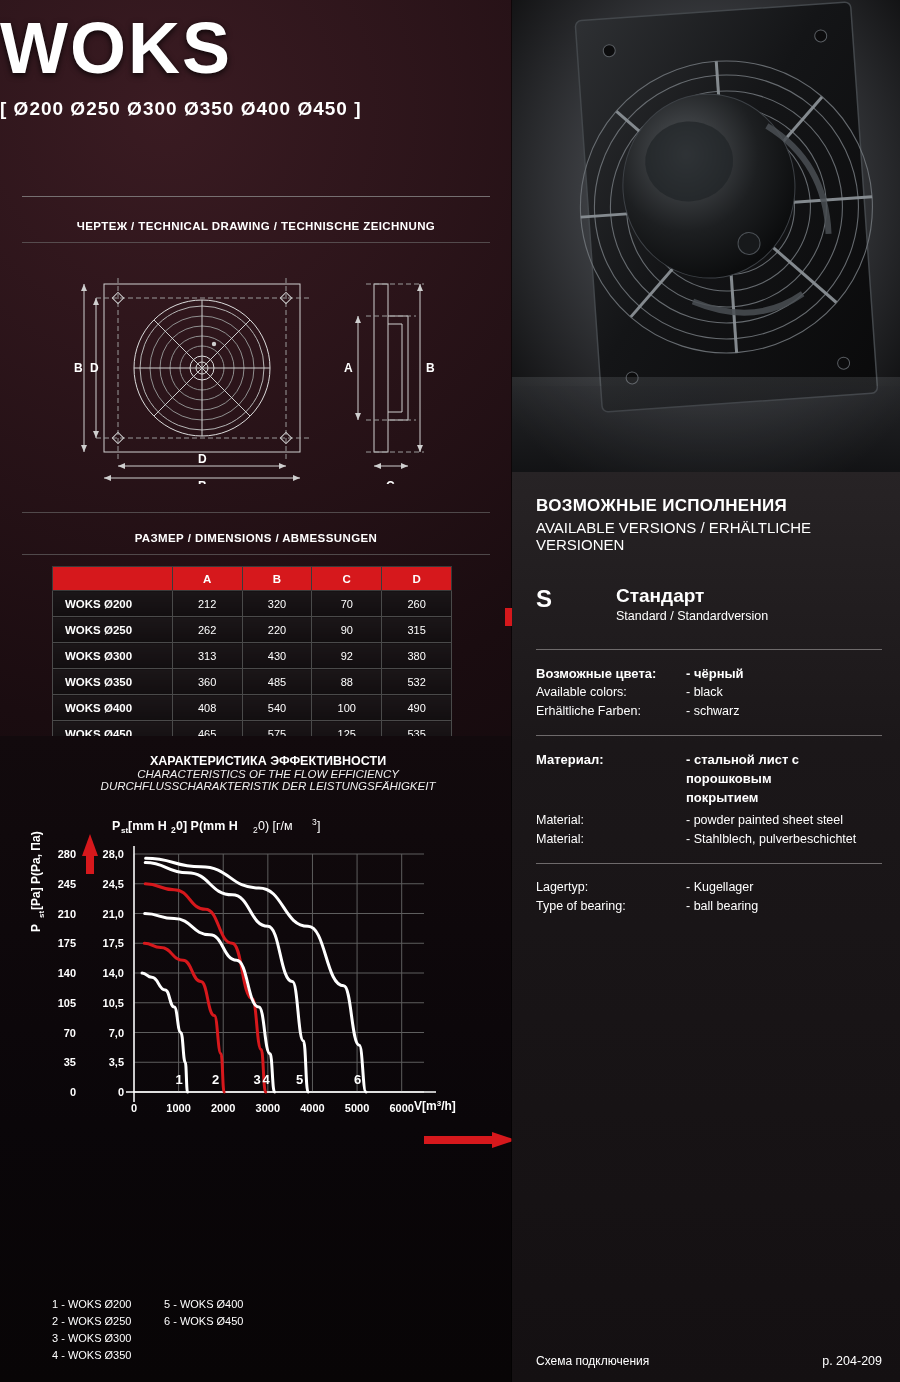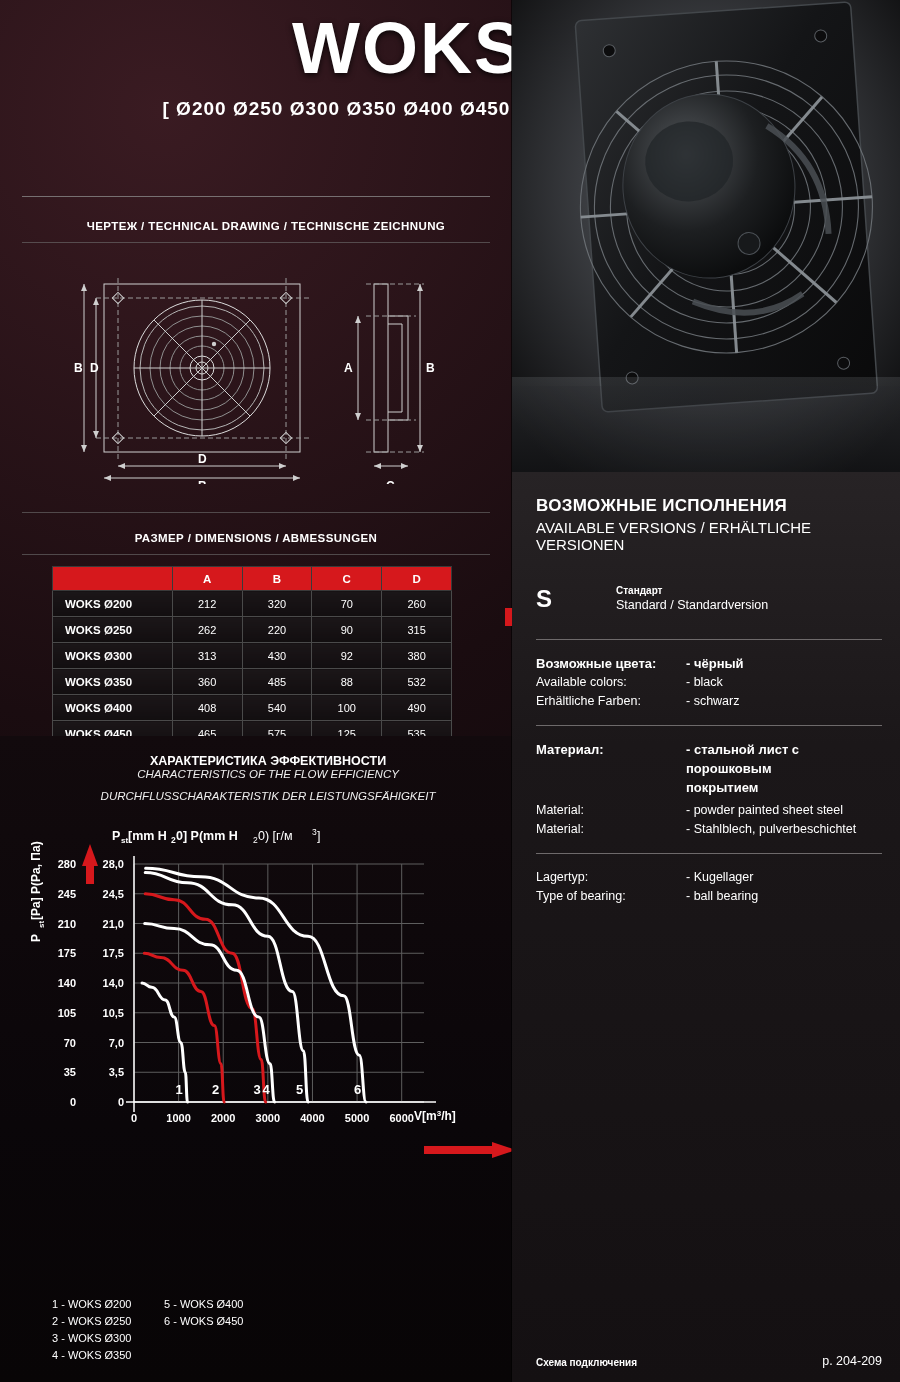--- a/index.html
+++ b/index.html
@@ -14,21 +14,21 @@
   }
   .page { position:relative; width:900px; height:1382px;
     background:
       radial-gradient(circle at 18% 8%, #3a1b22 0%, #1a0c10 42%, #0b0608 75%),
       #0b0608;
   }
 
   
   .left { position:absolute; left:0; top:0; width:512px; height:1382px; }
 
-  .title-block { position:absolute; left:0; top:0; width:524px; height:165px; text-align:right; }
+  .title-block { position:absolute; left:0; top:0; width:524px; height:165px; text-align:left; }
   .title {
     font-size:72px; font-weight:bold; letter-spacing:2px;
     margin:12px 0 0 0; line-height:1; color:#ffffff;
     text-shadow:0 2px 6px rgba(0,0,0,.8);
   }
   .subtitle { font-size:19px; font-weight:bold; letter-spacing:1px; margin-top:14px; color:#ffffff; }
 
   .section-head {
     font-size:11.5px; font-weight:bold; letter-spacing:.4px; color:#ffffff;
     text-align:center; padding:6px 0 8px 0;
@@ -53,21 +53,21 @@
     background:linear-gradient(#1b1618,#120e10);
   }
   table.dims td.name { text-align:left; padding-left:12px; font-weight:bold; font-size:11.5px; }
 
   
   .chart-block { position:absolute; left:0; top:736px; width:512px; height:646px;
     background:linear-gradient(180deg,#120a0d 0%, #0a0609 60%, #080506 100%);padding-left:24px; }
   .chart-title { text-align:center; padding-top:18px; }
   .chart-title .t1 { font-size:12.5px; font-weight:bold; color:#fff; }
   .chart-title .t2 { font-size:11.5px; font-style:italic; color:#efefef; margin-top:0;text-align:center; }
-  .chart-title .t3 { font-size:11.5px; font-style:italic; color:#efefef; margin-top:10px; }
+  .chart-title .t3 { font-size:11.5px; font-style:italic; color:#efefef; margin-top:0; }
   .chart-area { position:relative; width:512px; height:430px; }
   .chart-area svg { position:absolute; left:0; top:0; }
   .legend { position:absolute; left:52px; top:560px; font-size:11px; line-height:17px; color:#fff; }
   .legend .row span { display:inline-block; }
   .legend .c1 { width:112px; }
 
   
   .right { position:absolute; left:512px; top:0; width:388px; height:1382px; }
   .photo { position:absolute; left:0; top:0; width:388px; height:472px; overflow:hidden;
     background:radial-gradient(ellipse at 50% 42%, #5d5f63 0%, #3b3d41 35%, #17181a 72%, #0a0a0b 100%); }
@@ -75,51 +75,51 @@
     background:linear-gradient(180deg, rgba(140,145,150,.55), rgba(30,32,34,.95)); }
 
   .spec { position:absolute; left:0; top:472px; width:388px; height:910px;
     background:linear-gradient(180deg,#272325 0%, #1b1719 30%, #141012 100%); padding:24px 18px 0 24px; }
   .spec h2 { font-size:17px; font-weight:bold; margin:0; letter-spacing:.3px; }
   .spec h3 { font-size:15px; font-weight:normal; margin:3px 0 0 0; color:#fff; }
   .spec-sep { height:1px; background:#6e6a6b; margin:14px 0 14px 0; }
 
   .ver-row { display:flex; align-items:flex-start; margin-top:4px; }
   .ver-letter { font-size:24px; font-weight:bold; width:80px; }
-  .ver-txt .b { font-size:10px; font-weight:bold; }
+  .ver-txt .b { font-size:19px; font-weight:bold; }
   .ver-txt .n { font-size:12.5px; margin-top:2px; }
 
   .kv { display:flex; font-size:12.5px; line-height:19px; }
   .kv .k { width:150px; }
   .kv .v { flex:1; }
   .kv.bold .k, .kv.bold .v { font-weight:bold; font-size:13px; }
 
   .footer { position:absolute; left:0; bottom:0; width:388px; padding:0 18px 14px 24px;
     display:flex; justify-content:space-between; align-items:flex-end; }
-  .footer .fl { font-size:10px; font-weight:bold; }
+  .footer .fl { font-size:12px; font-weight:normal; }
   .footer .fr { font-size:12.5px; }
 
   .red-tab { position:absolute; left:505px; top:608px; width:14px; height:18px; background:#d6181c; }
 
   .divider-v { position:absolute; left:511px; top:0; width:1px; height:1382px; background:#000; opacity:.6; }
 </style>
 </head>
 <body>
 
 <div class="page">
 
   <div class="left">
 
     <div class="title-block">
       <div class="title">WOKS</div>
       <div class="subtitle">[ Ø200 Ø250 Ø300 Ø350 Ø400 Ø450 ]</div>
     </div>
 
     <div class="rule" style="position:absolute;top:196px;left:0;width:468px;margin:0 22px;"></div>
-    <div class="section-head" style="position:absolute;top:214px;left:0;width:512px;margin-left:10px;">ЧЕРТЕЖ / TECHNICAL DRAWING / TECHNISCHE ZEICHNUNG</div>
+    <div class="section-head" style="position:absolute;top:214px;left:0;width:512px;">ЧЕРТЕЖ / TECHNICAL DRAWING / TECHNISCHE ZEICHNUNG</div>
     <div class="rule-thin" style="position:absolute;top:242px;left:0;width:468px;margin:0 22px;"></div>
 
     <div class="drawing" style="position:absolute;top:254px;left:0;">
       <svg width="512" height="230" viewBox="0 0 512 230">
         <g stroke="#cfcfcf" fill="none" stroke-width="1">
 
           <rect x="104" y="30" width="196" height="168"></rect>
 
           <g stroke="#9b9b9b" stroke-dasharray="5,3">
             <line x1="118" y1="24" x2="118" y2="205"></line>

